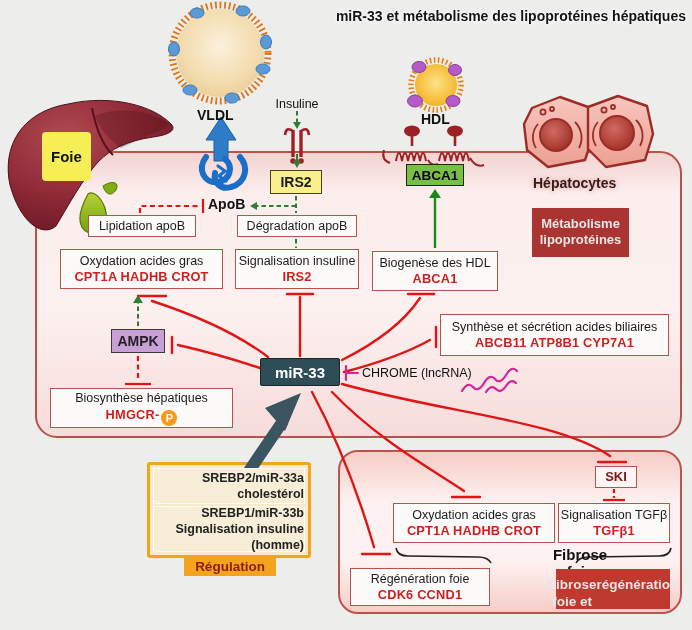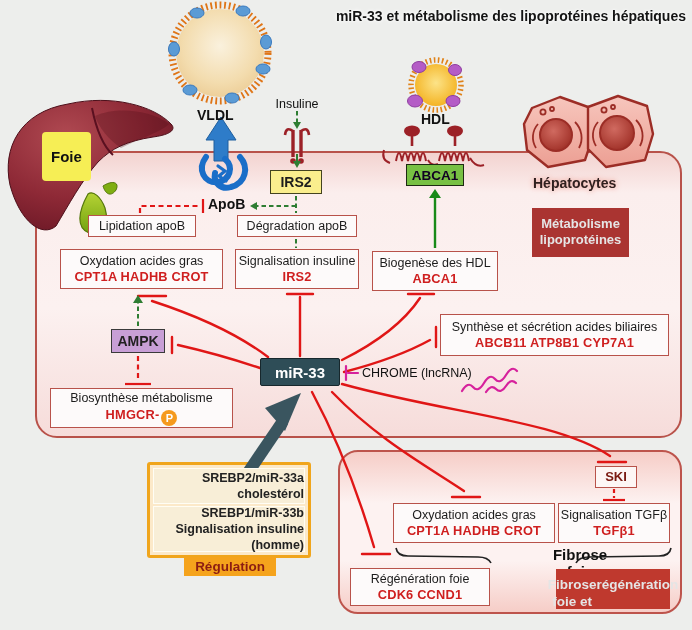--- a/index.html
+++ b/index.html
@@ -267,21 +267,21 @@
     <div class="genes">ABCA1</div>
   </div>
   <div class="box fg" style="left:440px;top:314px;width:229px;height:42px;">
     <div>Synthèse et sécrétion acides biliaires</div>
     <div class="genes">ABCB11 ATP8B1 CYP7A1</div>
   </div>
   <div class="chip fg ampk">AMPK</div>
   <div class="chip fg mir33">miR-33</div>
   <div class="abs fg chrome-label">CHROME (lncRNA)</div>
   <div class="box fg" style="left:50px;top:388px;width:183px;height:40px;">
-    <div>Biosynthèse métabolisme</div>
+    <div>Biosynthèse hépatiques</div>
     <div class="genes">
       <span>HMGCR-</span><span class="p-badge">P</span>
     </div>
   </div>
 
   <div class="reginner fg" style="left:153px;top:468px;width:152px;height:36px;">
     <div>SREBP2/miR-33a</div>
     <div>cholestérol</div>
   </div>
   <div class="reginner fg" style="left:153px;top:506px;width:152px;height:46px;">

